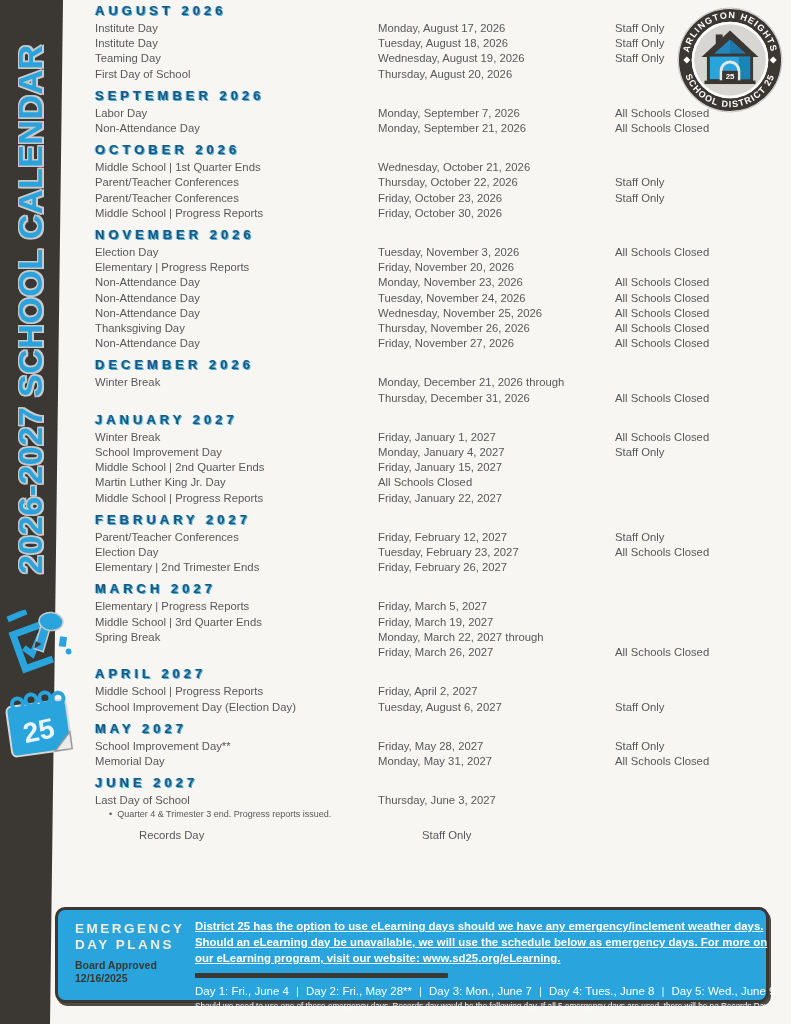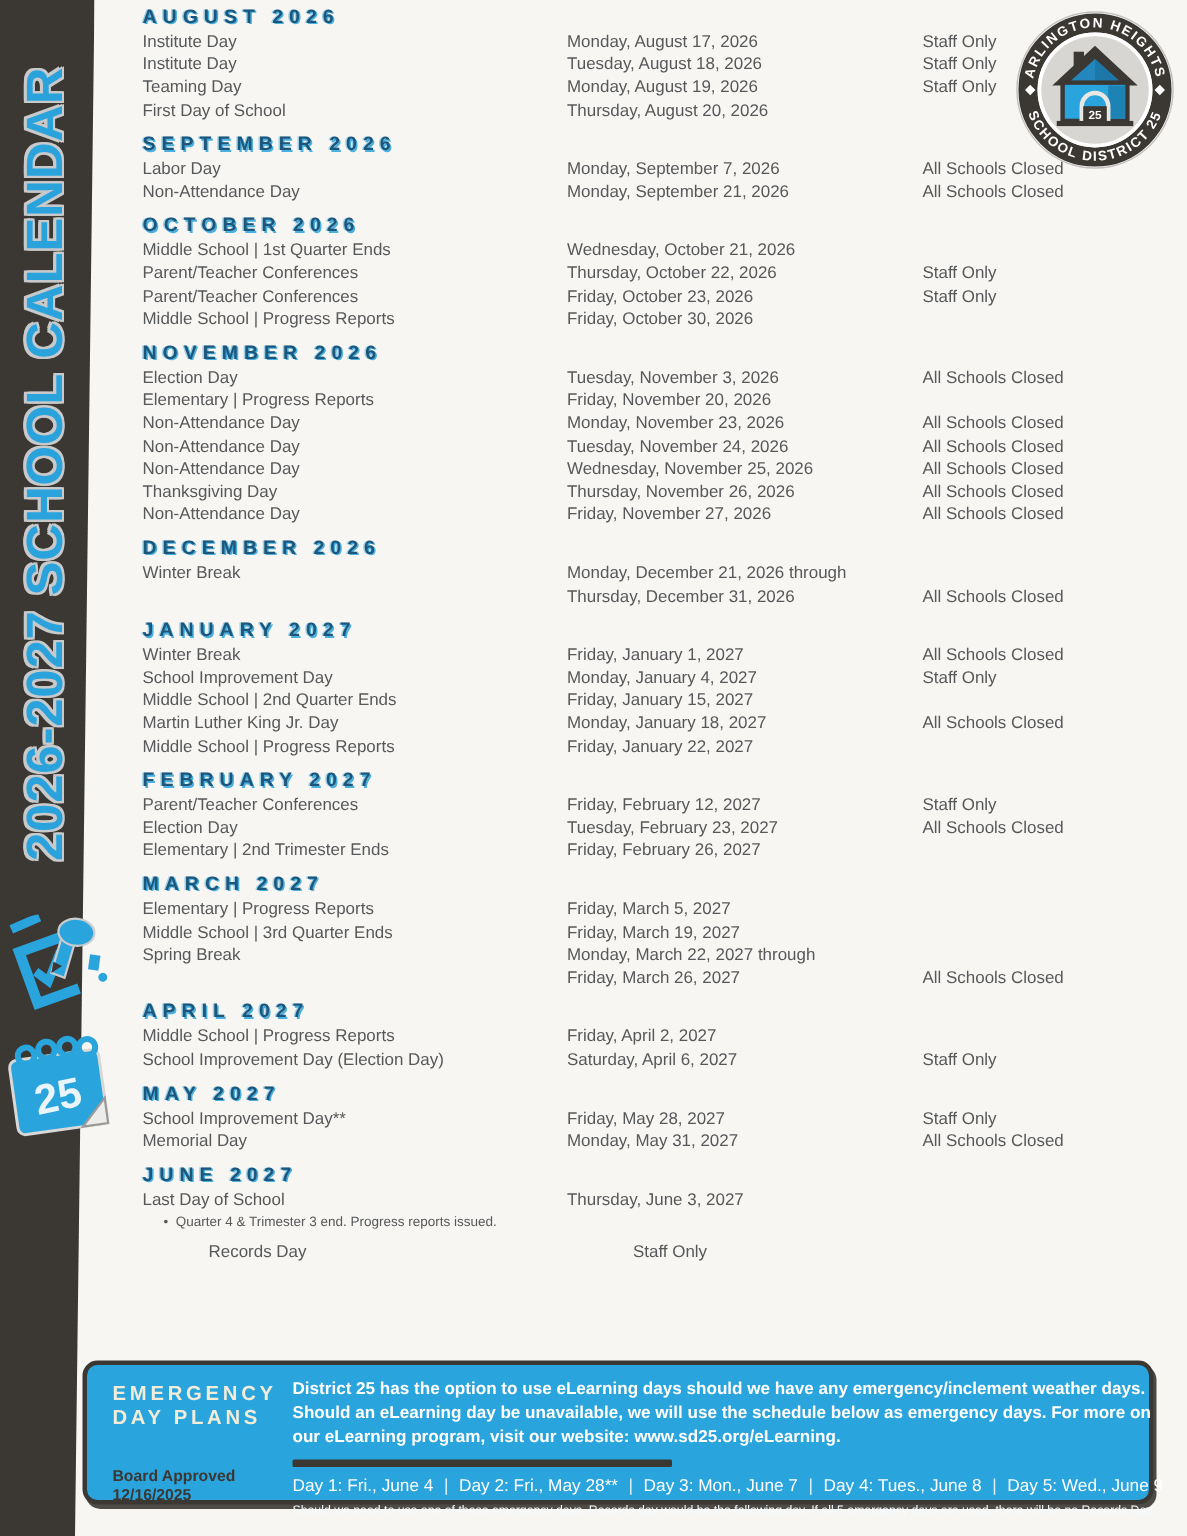--- a/index.html
+++ b/index.html
@@ -60,26 +60,26 @@
     background:#29a4dd;border:3px solid #3b3733;border-radius:10px;
     box-shadow:2px 3px 0 rgba(59,55,51,.9);
     display:flex;
   }
   .banner-left{width:118px;padding:11px 0 0 17px;flex:none;}
   .banner-title{
     color:#f2ecd9;font-weight:bold;font-size:13.5px;line-height:16px;
     letter-spacing:2.5px;white-space:nowrap;
   }
   .board-approved{
-    margin-top:25px;color:#3b3733;font-weight:bold;
+    margin-top:6px;color:#3b3733;font-weight:bold;
     font-size:10.5px;line-height:13px;
   }
   .banner-right{flex:1;padding:8px 13px 0 2px;}
   .banner-paragraph{
-    color:#ffffff;font-weight:bold;font-size:11.4px;line-height:16px;
+    color:#ffffff;font-weight:bold;font-size:11.4px;line-height:16px;text-decoration:underline;
   }
   .banner-paragraph .link{color:#ffffff;}
   .banner-divider{width:253px;height:5px;background:#3b3733;border-radius:1px;margin:7px 0 6px;}
   .day-line{color:#ffffff;font-size:11.5px;line-height:14px;white-space:nowrap;}
   .day-line .sep{padding:0 7px;color:#e3f2fb;}
   .fine-print{color:#f4fafd;font-size:8.2px;line-height:10px;margin-top:4px;}
 </style>
 </head>
 <body>
 
@@ -152,21 +152,21 @@
           <span>Monday, August 17, 2026</span>
           <span>Staff Only</span>
         </div>
         <div class="event-row">
           <span>Institute Day</span>
           <span>Tuesday, August 18, 2026</span>
           <span>Staff Only</span>
         </div>
         <div class="event-row">
           <span>Teaming Day</span>
-          <span>Monday, August 19, 2026</span>
+          <span>Wednesday, August 19, 2026</span>
           <span>Staff Only</span>
         </div>
         <div class="event-row">
           <span>First Day of School</span>
           <span>Thursday, August 20, 2026</span>
           <span></span>
         </div>
       </div>
       <div class="month-section">
         <div class="month-title">SEPTEMBER 2026</div>
@@ -267,21 +267,20 @@
           <span>Monday, January 4, 2027</span>
           <span>Staff Only</span>
         </div>
         <div class="event-row">
           <span>Middle School | 2nd Quarter Ends</span>
           <span>Friday, January 15, 2027</span>
           <span></span>
         </div>
         <div class="event-row">
           <span>Martin Luther King Jr. Day</span>
-          <span>Monday, January 18, 2027</span>
           <span>All Schools Closed</span>
         </div>
         <div class="event-row">
           <span>Middle School | Progress Reports</span>
           <span>Friday, January 22, 2027</span>
           <span></span>
         </div>
       </div>
       <div class="month-section">
         <div class="month-title">FEBRUARY 2027</div>
@@ -326,21 +325,21 @@
       </div>
       <div class="month-section">
         <div class="month-title">APRIL 2027</div>
         <div class="event-row">
           <span>Middle School | Progress Reports</span>
           <span>Friday, April 2, 2027</span>
           <span></span>
         </div>
         <div class="event-row">
           <span>School Improvement Day (Election Day)</span>
-          <span>Saturday, April 6, 2027</span>
+          <span>Tuesday, August 6, 2027</span>
           <span>Staff Only</span>
         </div>
       </div>
       <div class="month-section">
         <div class="month-title">MAY 2027</div>
         <div class="event-row">
           <span>School Improvement Day**</span>
           <span>Friday, May 28, 2027</span>
           <span>Staff Only</span>
         </div>

